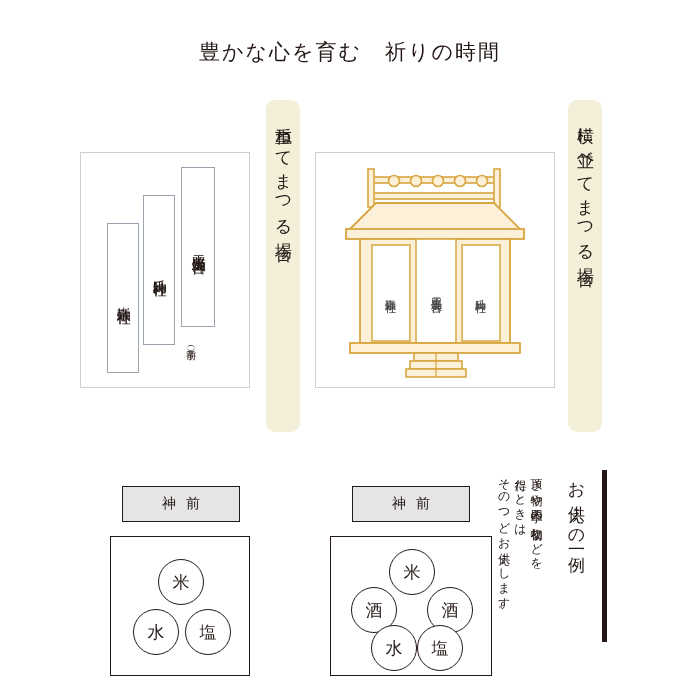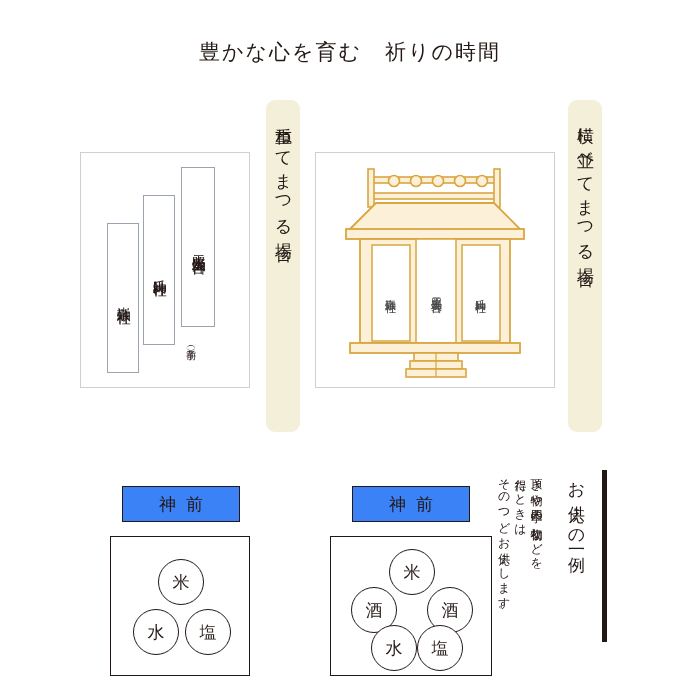--- a/index.html
+++ b/index.html
@@ -92,23 +92,23 @@
   }
   .shrine-label .vtext { font-size:11px; letter-spacing:1px; }
   #lbl-sukei     { left:62px;  top:96px;  width:24px; height:86px; }
   #lbl-amaterasu { left:108px; top:90px;  width:24px; height:96px; }
   #lbl-ujigami   { left:152px; top:96px;  width:24px; height:86px; }
 
   
   .shinzen-box {
     position:absolute;
     border:1.5px solid #231815;
-    background:#3b82f6;
+    background:#e5e5e5;
     display:flex; align-items:center; justify-content:center;
-    font-size:17px; letter-spacing:10px; text-indent:10px;
+    font-size:14px; letter-spacing:10px; text-indent:10px;
   }
   .tray {
     position:absolute;
     border:1.5px solid #231815;
     background:#fff;
   }
   .circle {
     position:absolute;
     border:1.5px solid #231815;
     border-radius:50%;

